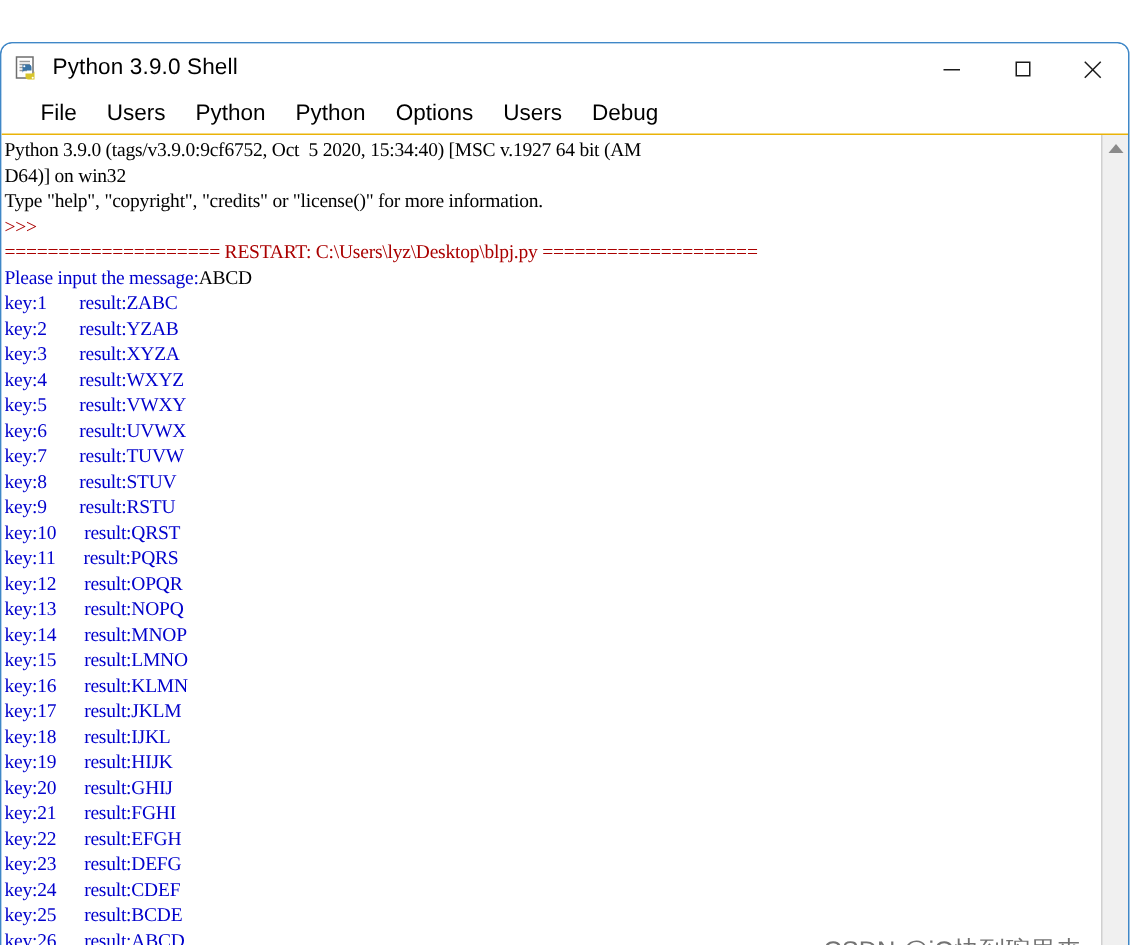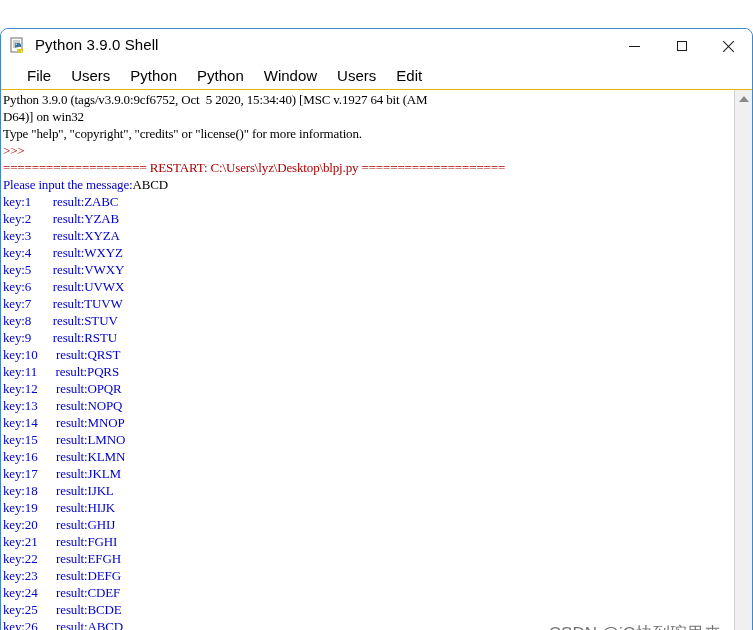--- a/index.html
+++ b/index.html
@@ -212,23 +212,23 @@
         <span class="glyph-close"></span>
       </div>
     </div>
   </div>
 
   <div class="menubar">
     <div class="menu-item">File</div>
     <div class="menu-item">Users</div>
     <div class="menu-item">Python</div>
     <div class="menu-item">Python</div>
-    <div class="menu-item">Window</div>
+    <div class="menu-item">Options</div>
     <div class="menu-item">Users</div>
-    <div class="menu-item">Edit</div>
+    <div class="menu-item">Debug</div>
   </div>
 
   <div class="textwrap">
 
     <div class="console" id="console"><div class="line"><span class="c-black">Python 3.9.0 (tags/v3.9.0:9cf6752, Oct  5 2020, 15:34:40) [MSC v.1927 64 bit (AM</span></div><div class="line"><span class="c-black">D64)] on win32</span></div><div class="line"><span class="c-black">Type "help", "copyright", "credits" or "license()" for more information.</span></div><div class="line"><span class="c-red">&gt;&gt;&gt;</span></div><div class="line"><span class="c-red">==================== RESTART: C:\Users\lyz\Desktop\blpj.py ====================</span></div><div class="line"><span class="c-blue">Please input the message:</span><span class="c-black">ABCD</span></div><div class="line"><span class="c-blue">key:1</span><span class="c-blue">       </span><span class="c-blue">result:ZABC</span></div><div class="line"><span class="c-blue">key:2</span><span class="c-blue">       </span><span class="c-blue">result:YZAB</span></div><div class="line"><span class="c-blue">key:3</span><span class="c-blue">       </span><span class="c-blue">result:XYZA</span></div><div class="line"><span class="c-blue">key:4</span><span class="c-blue">       </span><span class="c-blue">result:WXYZ</span></div><div class="line"><span class="c-blue">key:5</span><span class="c-blue">       </span><span class="c-blue">result:VWXY</span></div><div class="line"><span class="c-blue">key:6</span><span class="c-blue">       </span><span class="c-blue">result:UVWX</span></div><div class="line"><span class="c-blue">key:7</span><span class="c-blue">       </span><span class="c-blue">result:TUVW</span></div><div class="line"><span class="c-blue">key:8</span><span class="c-blue">       </span><span class="c-blue">result:STUV</span></div><div class="line"><span class="c-blue">key:9</span><span class="c-blue">       </span><span class="c-blue">result:RSTU</span></div><div class="line"><span class="c-blue">key:10</span><span class="c-blue">      </span><span class="c-blue">result:QRST</span></div><div class="line"><span class="c-blue">key:11</span><span class="c-blue">      </span><span class="c-blue">result:PQRS</span></div><div class="line"><span class="c-blue">key:12</span><span class="c-blue">      </span><span class="c-blue">result:OPQR</span></div><div class="line"><span class="c-blue">key:13</span><span class="c-blue">      </span><span class="c-blue">result:NOPQ</span></div><div class="line"><span class="c-blue">key:14</span><span class="c-blue">      </span><span class="c-blue">result:MNOP</span></div><div class="line"><span class="c-blue">key:15</span><span class="c-blue">      </span><span class="c-blue">result:LMNO</span></div><div class="line"><span class="c-blue">key:16</span><span class="c-blue">      </span><span class="c-blue">result:KLMN</span></div><div class="line"><span class="c-blue">key:17</span><span class="c-blue">      </span><span class="c-blue">result:JKLM</span></div><div class="line"><span class="c-blue">key:18</span><span class="c-blue">      </span><span class="c-blue">result:IJKL</span></div><div class="line"><span class="c-blue">key:19</span><span class="c-blue">      </span><span class="c-blue">result:HIJK</span></div><div class="line"><span class="c-blue">key:20</span><span class="c-blue">      </span><span class="c-blue">result:GHIJ</span></div><div class="line"><span class="c-blue">key:21</span><span class="c-blue">      </span><span class="c-blue">result:FGHI</span></div><div class="line"><span class="c-blue">key:22</span><span class="c-blue">      </span><span class="c-blue">result:EFGH</span></div><div class="line"><span class="c-blue">key:23</span><span class="c-blue">      </span><span class="c-blue">result:DEFG</span></div><div class="line"><span class="c-blue">key:24</span><span class="c-blue">      </span><span class="c-blue">result:CDEF</span></div><div class="line"><span class="c-blue">key:25</span><span class="c-blue">      </span><span class="c-blue">result:BCDE</span></div><div class="line"><span class="c-blue">key:26</span><span class="c-blue">      </span><span class="c-blue">result:ABCD</span></div><div class="line"><span class="c-red">&gt;&gt;&gt;</span><span class="caret"></span></div></div>
 
     <div class="scrollbar">
       <span class="sb-arrow-up"></span>
       <div class="sb-thumb"></div>
     </div>

